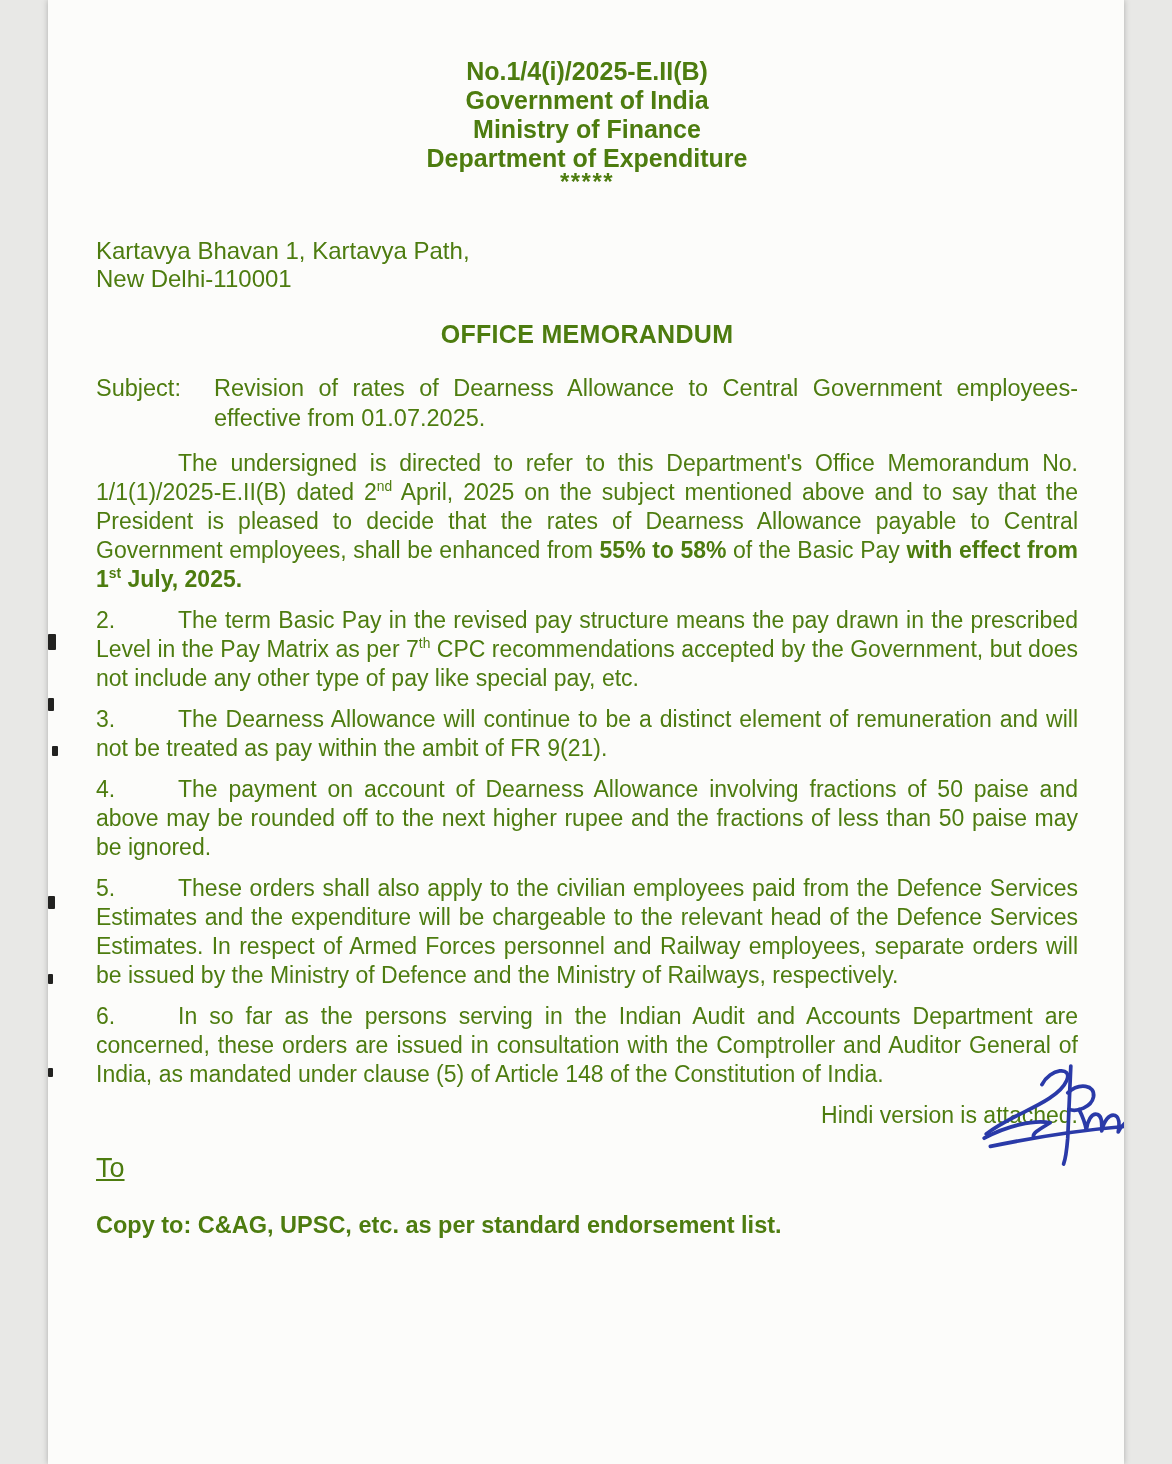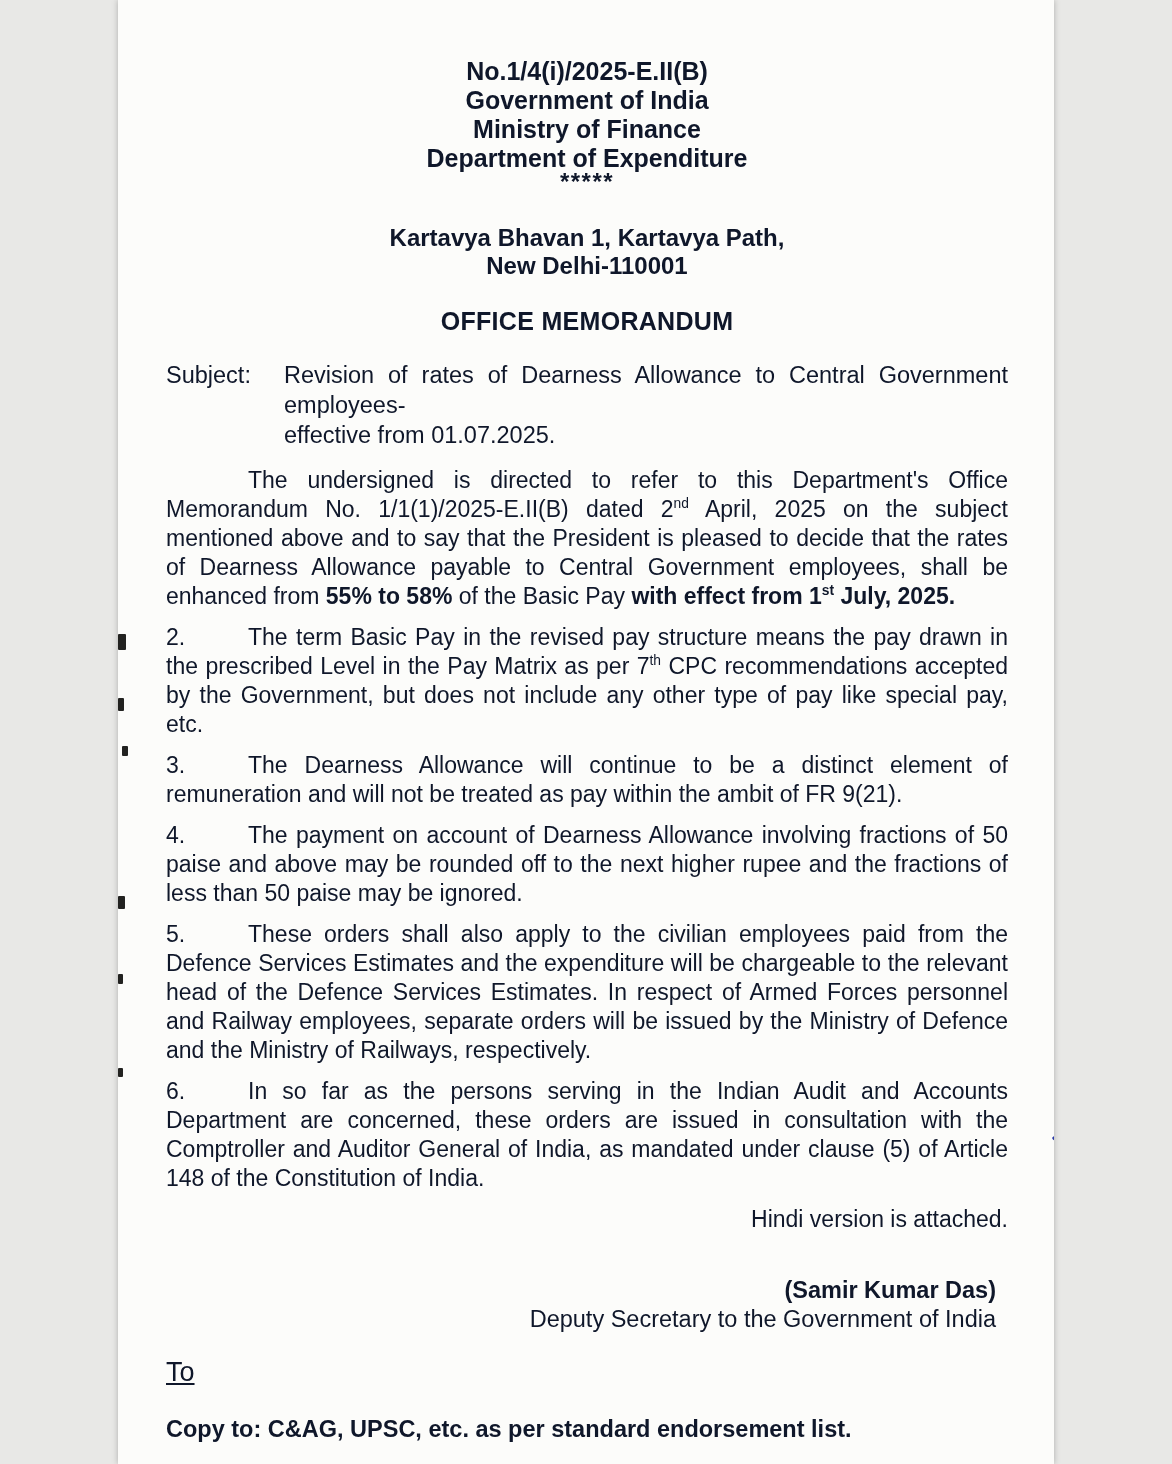--- a/index.html
+++ b/index.html
@@ -1,32 +1,32 @@
 <!DOCTYPE html>
 <html><head>
 <meta charset="utf-8">
 <style>
   html,body { margin:0; padding:0; background:#e8e8e6; }
   .page {
     position: relative;
-    width: 936px;
+    width: 1076px;
     height: 1464px;
     margin: 0 auto;
     background: #fcfcfa;
     font-family: "Liberation Sans", "DejaVu Sans", sans-serif;
-    color: #0f172a;
+    color: #4d7c0f;
     overflow: hidden;
     box-shadow: 0 0 6px rgba(0,0,0,.25);
   }
   .content { position:absolute; left:48px; right:46px; top:0; }
 
   .doc-header { margin-top:57px; text-align:center; font-weight:bold; font-size:25px; line-height:29px; }
   .stars { text-align:center; font-weight:bold; font-size:24px; line-height:18px; letter-spacing:1.5px; }
 
-  .address { margin-top:33px; text-align:center; font-size:24px; line-height:28px;font-weight:bold; }
+  .address { margin-top:46px; text-align:left; font-size:24px; line-height:28px; }
 
   .om-title { margin-top:27px; text-align:center; font-weight:bold; font-size:25px; line-height:29px; letter-spacing:.3px; }
 
   .subject { margin-top:24px; display:flex; font-weight:normal; font-size:23.5px; line-height:30px; }
   .subject-label { width:118px; flex:none; }
   .subject-body { flex:1; }
   .jlast { text-align:justify; text-align-last:justify; }
 
   .para { font-size:23px; line-height:29px; text-align:justify; margin:12px 0 0 0; }
   .p1 { margin-top:16px; text-indent:82px; }
@@ -91,24 +91,20 @@
     <p class="para"><span class="pnum">3.</span><span>The Dearness Allowance will continue to be a distinct element of remuneration and will not be treated as pay within the ambit of FR 9(21).</span></p>
 
     <p class="para"><span class="pnum">4.</span><span>The payment on account of Dearness Allowance involving fractions of 50 paise and above may be rounded off to the next higher rupee and the fractions of less than 50 paise may be ignored.</span></p>
 
     <p class="para"><span class="pnum">5.</span><span>These orders shall also apply to the civilian employees paid from the Defence Services Estimates and the expenditure will be chargeable to the relevant head of the Defence Services Estimates. In respect of Armed Forces personnel and Railway employees, separate orders will be issued by the Ministry of Defence and the Ministry of Railways, respectively.</span></p>
 
     <p class="para"><span class="pnum">6.</span><span>In so far as the persons serving in the Indian Audit and Accounts Department are concerned, these orders are issued in consultation with the Comptroller and Auditor General of India, as mandated under clause (5) of Article 148 of the Constitution of India.</span></p>
 
     <p class="hindi-line">Hindi version is attached.</p>
 
-    <div class="sign-block">
-      <div class="sign-name">(Samir Kumar Das)</div>
-      <div class="sign-desig">Deputy Secretary to the Government of India</div>
-    </div>
 
     <div class="to-line">To</div>
     <div class="copy-line">Copy to: C&amp;AG, UPSC, etc. as per standard endorsement list.</div>
 
   </div>
 
   <svg class="signature-svg" viewBox="0 0 160 100">
     <g fill="none" stroke="#2a3aa8" stroke-width="3.6" stroke-linecap="round" stroke-linejoin="round">
       <path d="M62,20 C70,4 92,2 86,16 C80,30 58,40 40,49 C30,54 18,60 8,68"></path>
       <path d="M6,72 C28,60 54,54 70,57 C62,62 52,67 54,71"></path>

